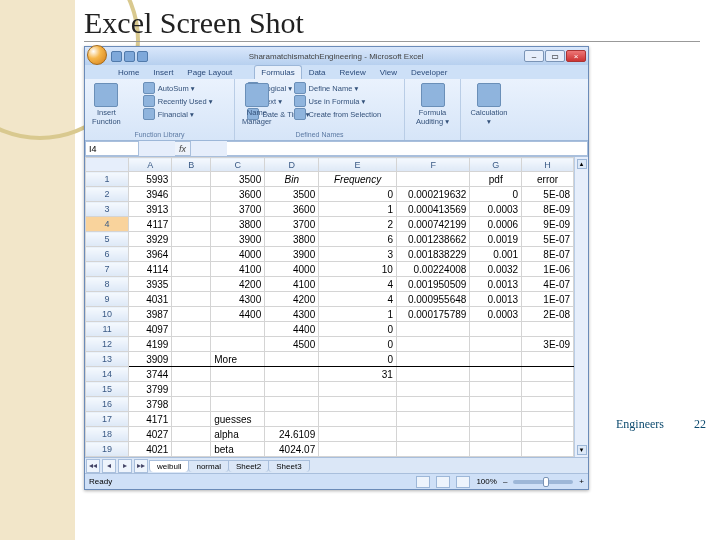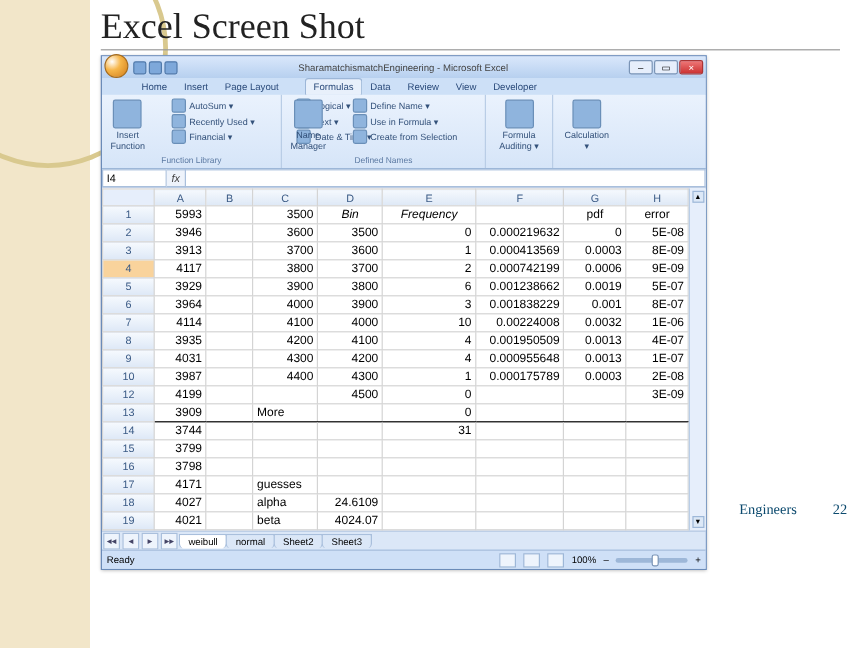--- a/index.html
+++ b/index.html
@@ -74,21 +74,21 @@
   .rgroup { border-right:1px solid #b9cde6; padding:2px 4px; display:flex; flex-direction:column; }
   .rgroup .glabel { font-size:7px; color:#5c7aa3; text-align:center; margin-top:auto;}
   .rrow { display:flex; gap:3px; align-items:center; margin:1px 16px;}
   .ricn { width:12px;height:12px;background:#8fb4dd;border:1px solid #6a8fb8;border-radius:2px;}
   .ricn.big { width:24px;height:24px;}
   .rtxt { font-size:7.5px; color:#33517a; white-space:nowrap;}
   .bigbtn { display:flex; flex-direction:column; align-items:center; gap:1px; padding:2px 3px;}
   
   .namefx {
     display:flex; background:#e6eefb; border-bottom:1px solid #a9bfdc;
-    height:16px; align-items:stretch;
+    height:16px; align-items:stretch;gap:36px;
   }
   .namebox { width:54px; border:1px solid #a9bfdc; background:#fff; font-size:9px;
     display:flex;align-items:center;padding:0 3px;}
   .fx { width:16px;display:flex;align-items:center;justify-content:center;font-style:italic;color:#444;border:1px solid #a9bfdc;border-left:none;background:#eef3fb;}
   .fxbar { flex:1; background:#fff; border:1px solid #a9bfdc;border-left:none;}
   
   .sheet-wrap { display:flex; background:#fff; }
   .sheet { border-collapse:collapse; font-size:10px; color:#000; background:#fff; width:490px;}
   .sheet th, .sheet td {
     border:1px solid #d4d4d4; height:15px; padding:0 3px;
@@ -386,20 +386,31 @@
               <td class="">3987</td>
               <td class=""></td>
               <td class="">4400</td>
               <td class="">4300</td>
               <td class="">1</td>
               <td class="">0.000175789</td>
               <td class="">0.0003</td>
               <td class="">2E-08</td>
             </tr>
             <tr>
+              <th class="rowhdr">11</th>
+              <td class="">4097</td>
+              <td class=""></td>
+              <td class=""></td>
+              <td class="">4400</td>
+              <td class="">0</td>
+              <td class=""></td>
+              <td class=""></td>
+              <td class=""></td>
+            </tr>
+            <tr>
               <th class="rowhdr">12</th>
               <td class="">4199</td>
               <td class=""></td>
               <td class=""></td>
               <td class="">4500</td>
               <td class="">0</td>
               <td class=""></td>
               <td class=""></td>
               <td class="">3E-09</td>
             </tr>

